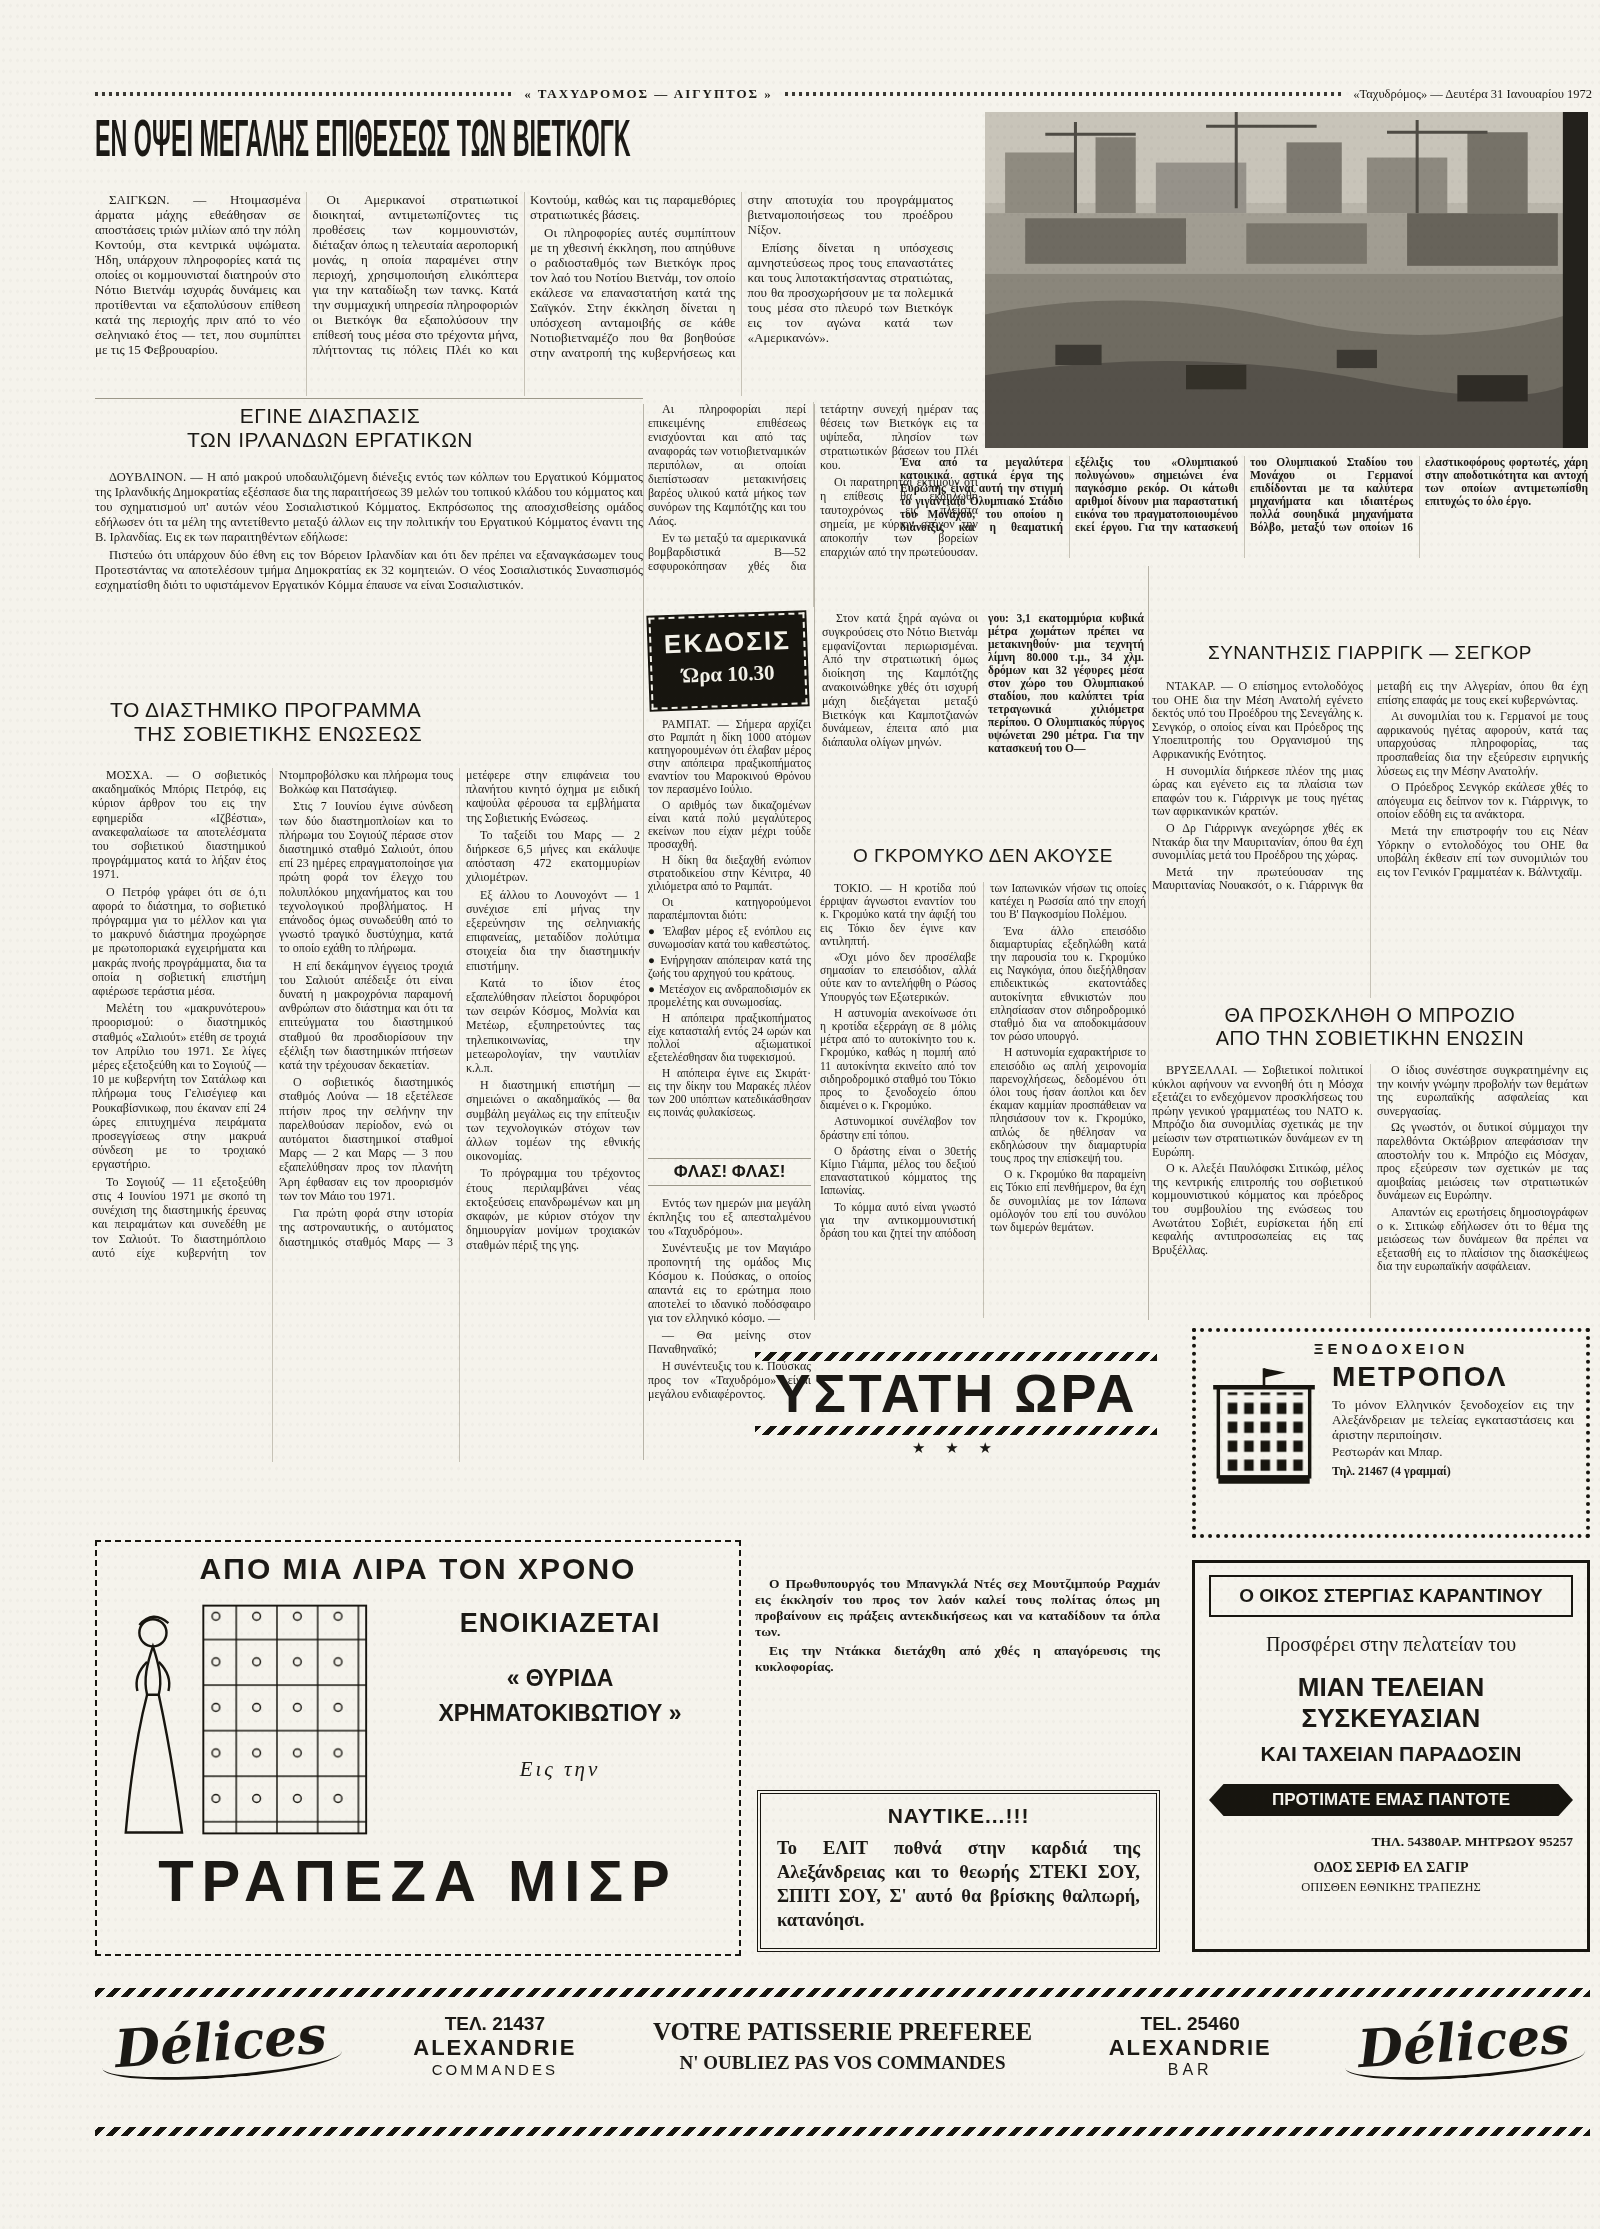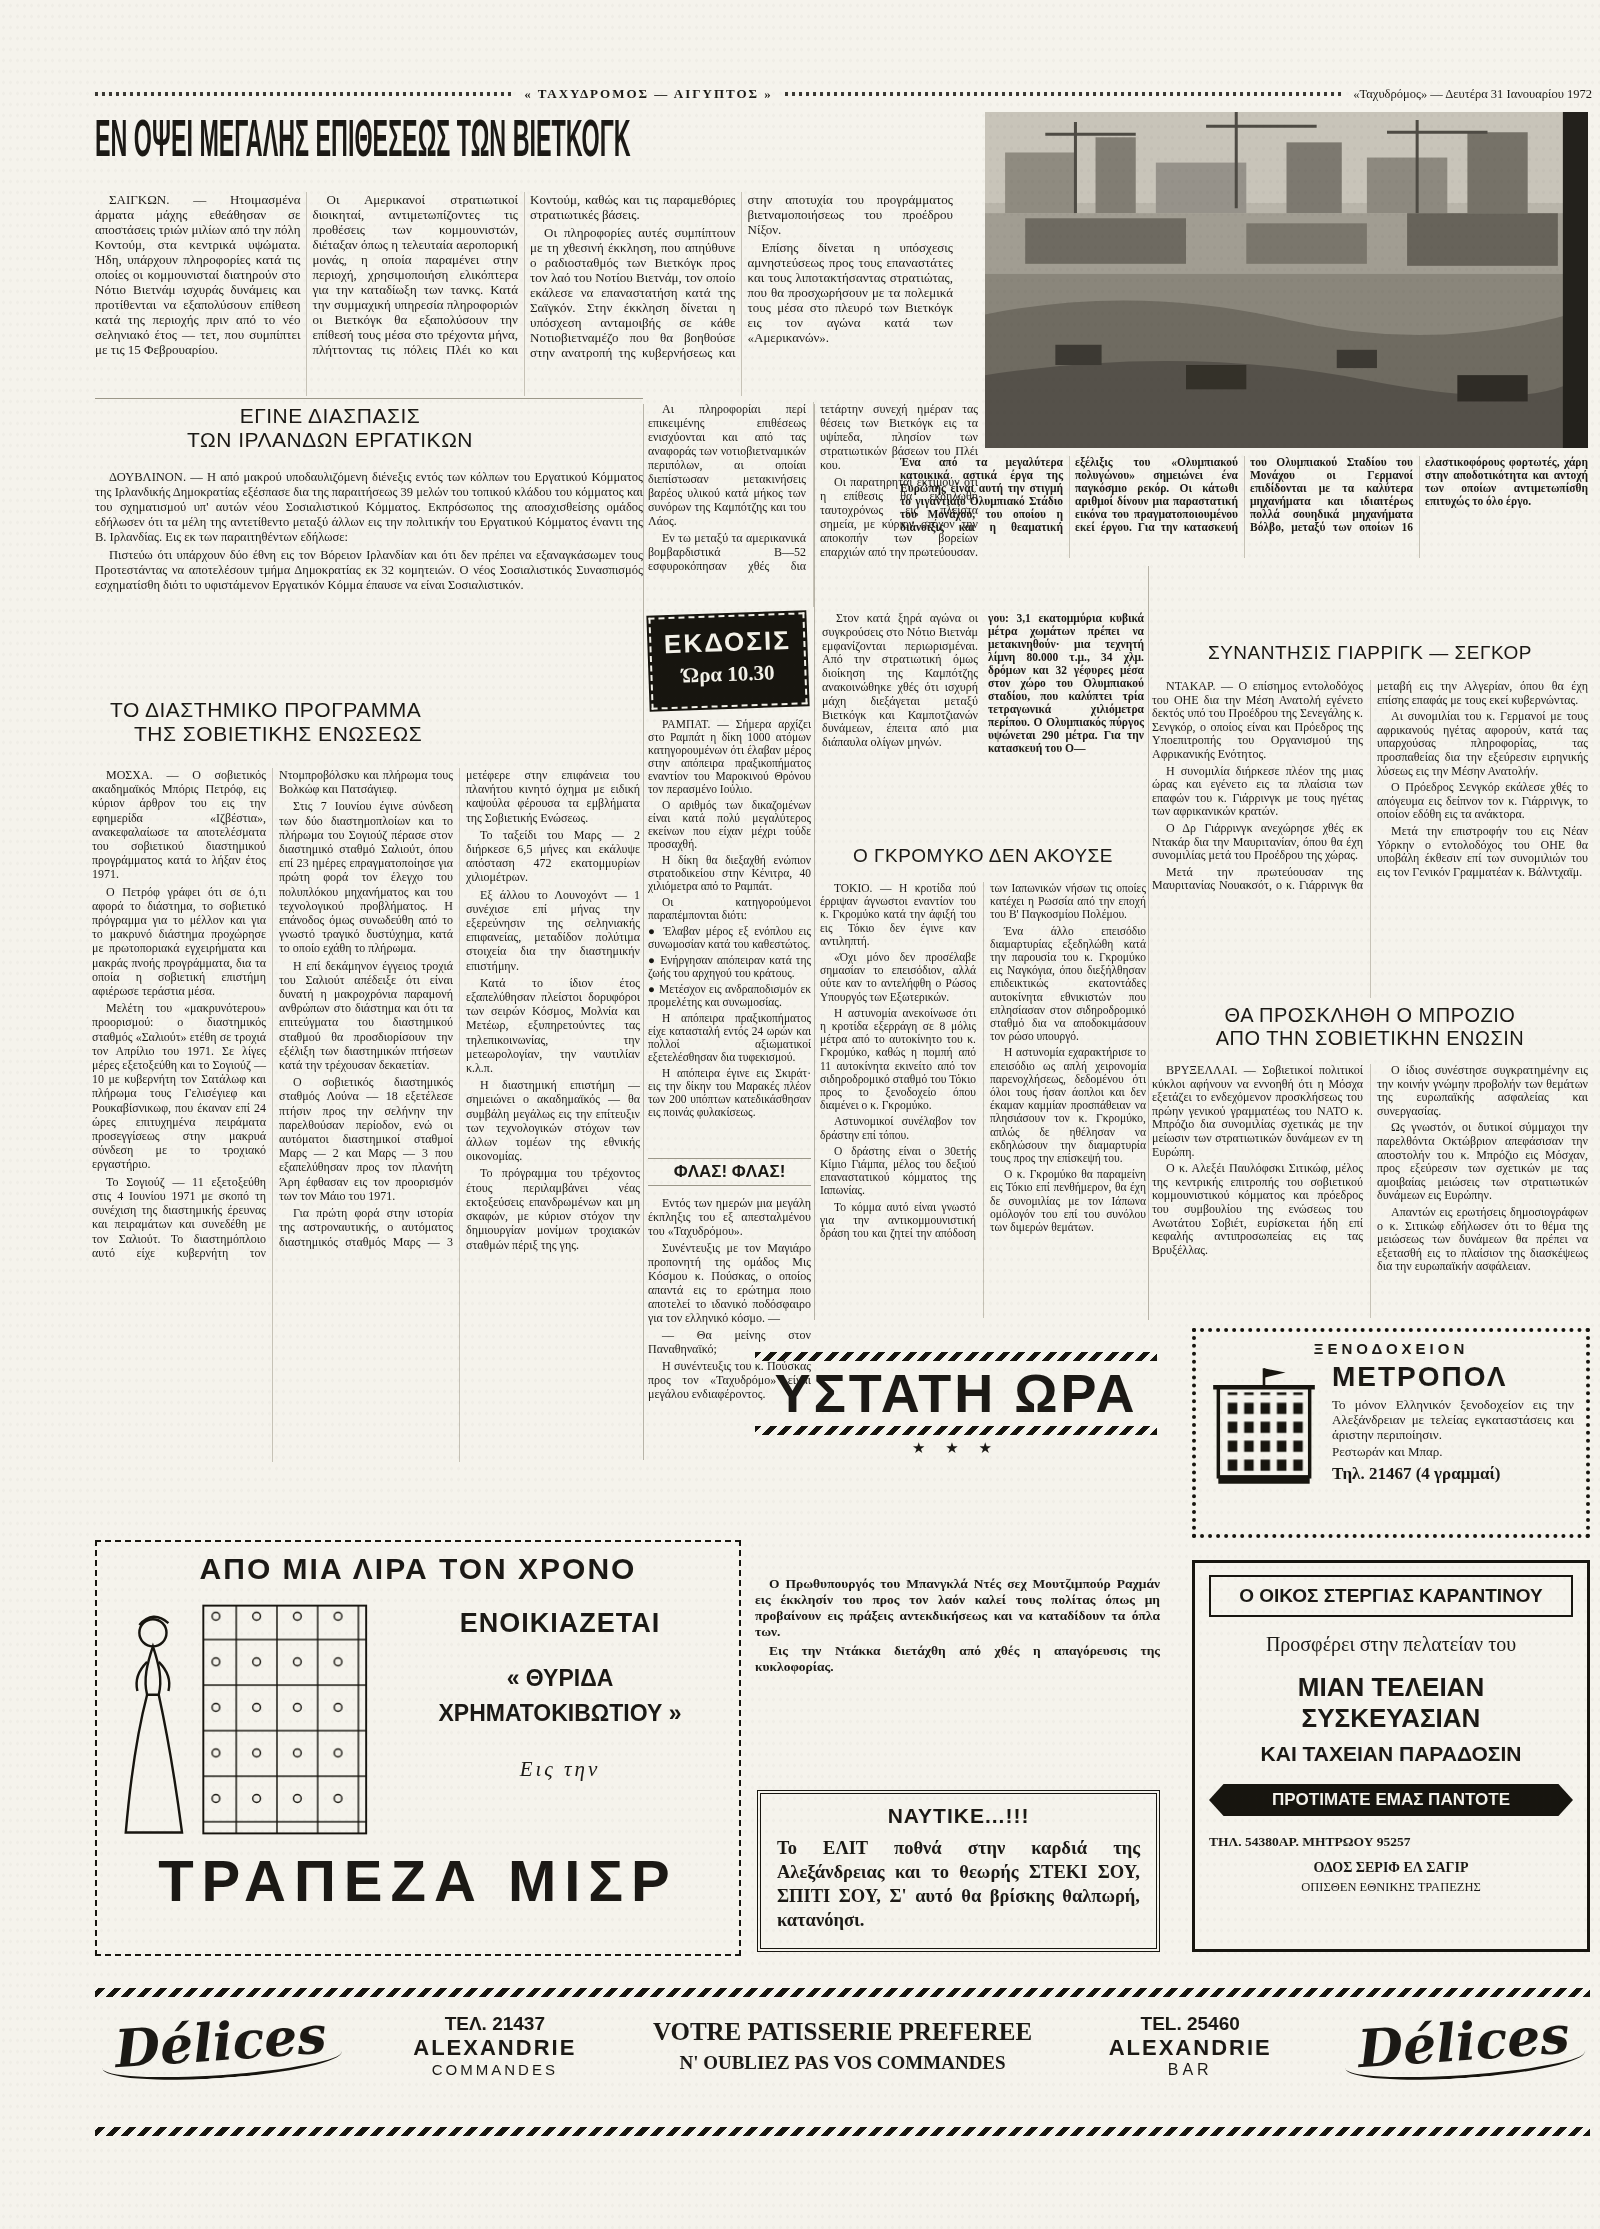--- a/index.html
+++ b/index.html
@@ -231,21 +231,21 @@
         <line x1="65" y1="8" x2="65" y2="30" stroke="#17150f" stroke-width="3"></line>
         <path d="M65 8 L90 13 L65 19 Z" fill="#17150f"></path>
         <rect x="12" y="30" width="106" height="104" fill="none" stroke="#17150f" stroke-width="4"></rect>
         <rect x="16" y="36" width="98" height="92" fill="url(#win)"></rect>
         <rect x="12" y="134" width="106" height="8" fill="#17150f"></rect>
       </svg>
       <div style="flex:1;">
         <div class="sans" style="font-weight:900;font-size:28px;letter-spacing:2px;">ΜΕΤΡΟΠΟΛ</div>
         <div class="just" style="font-size:13px;line-height:15px;margin-top:4px;">Το μόνον Ελληνικόν ξενοδοχείον εις την Αλεξάνδρειαν με τελείας εγκαταστάσεις και άριστην περιποίησιν.</div>
         <div style="font-size:13px;margin-top:2px;">Ρεστωράν και Μπαρ.</div>
-        <div class="bold" style="font-size:17px;margin-top:4px;">Τηλ. 21467 (4 γραμμαί)</div>
+        <div class="bold" style="font-size:12px;margin-top:4px;">Τηλ. 21467 (4 γραμμαί)</div>
       </div>
     </div>
   </div>
 
   <div class="abs adborder-dash" style="left:95px;top:1540px;width:646px;height:416px;padding:10px 14px;">
     <div class="sans" style="text-align:center;font-weight:900;font-size:30px;letter-spacing:2px;">ΑΠΟ ΜΙΑ ΛΙΡΑ ΤΟΝ ΧΡΟΝΟ</div>
     <div style="display:flex;gap:16px;margin-top:8px;">
       <svg viewBox="0 0 270 260" style="width:268px;height:252px;flex:none;">
         <defs>
             <pattern id="cell" width="42" height="47" patternUnits="userSpaceOnUse">
@@ -277,21 +277,21 @@
     <div class="sans" style="text-align:center;font-weight:900;font-size:21px;letter-spacing:1px;">ΝΑΥΤΙΚΕ...!!!</div>
     <div class="just bold" style="font-size:18.5px;line-height:24px;margin-top:8px;">Το ΕΛΙΤ ποθνά στην καρδιά της Αλεξάνδρειας και το θεωρής ΣΤΕΚΙ ΣΟΥ, ΣΠΙΤΙ ΣΟΥ, Σ' αυτό θα βρίσκης θαλπωρή, κατανόησι.</div>
   </div>
 
   <div class="abs" style="left:1192px;top:1560px;width:398px;height:392px;border:3px solid #17150f;padding:12px 14px;text-align:center;">
     <div class="sans" style="border:2px solid #17150f;padding:8px 4px;font-weight:900;font-size:19px;">Ο ΟΙΚΟΣ ΣΤΕΡΓΙΑΣ ΚΑΡΑΝΤΙΝΟΥ</div>
     <div style="font-size:20px;margin-top:16px;">Προσφέρει στην πελατείαν του</div>
     <div class="sans" style="font-weight:900;font-size:26px;margin-top:16px;">ΜΙΑΝ ΤΕΛΕΙΑΝ ΣΥΣΚΕΥΑΣΙΑΝ</div>
     <div class="sans" style="font-weight:900;font-size:21px;margin-top:8px;">ΚΑΙ ΤΑΧΕΙΑΝ ΠΑΡΑΔΟΣΙΝ</div>
     <div class="ribbon sans" style="font-size:17px;margin-top:18px;">ΠΡΟΤΙΜΑΤΕ ΕΜΑΣ ΠΑΝΤΟΤΕ</div>
-    <div style="display:flex;justify-content:flex-start;font-weight:bold;font-size:13.5px;margin-top:18px;">
+    <div style="display:flex;justify-content:flex-end;font-weight:bold;font-size:13.5px;margin-top:18px;">
       <span>ΤΗΛ. 54380</span>
       <span>ΑΡ. ΜΗΤΡΩΟΥ 95257</span>
     </div>
     <div class="bold" style="font-size:14px;margin-top:10px;">ΟΔΟΣ ΣΕΡΙΦ ΕΛ ΣΑΓΙΡ</div>
     <div style="font-size:12.5px;margin-top:4px;">ΟΠΙΣΘΕΝ ΕΘΝΙΚΗΣ ΤΡΑΠΕΖΗΣ</div>
   </div>
 
   <div class="abs" style="left:95px;top:1988px;width:1495px;height:148px;">
     <div class="zig"></div>
     <div style="display:flex;align-items:center;justify-content:space-between;padding:14px 10px;">

